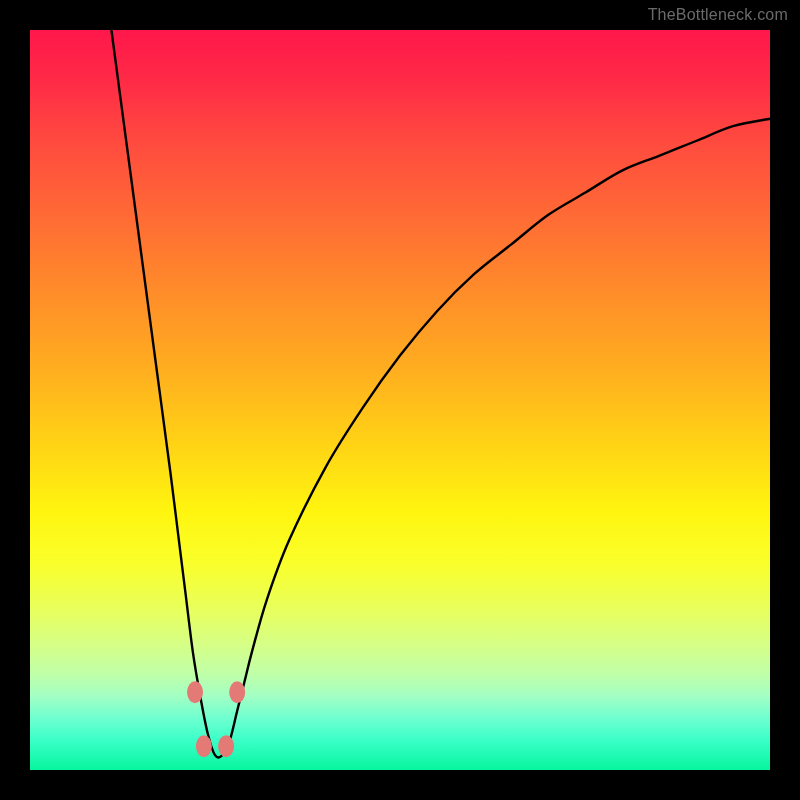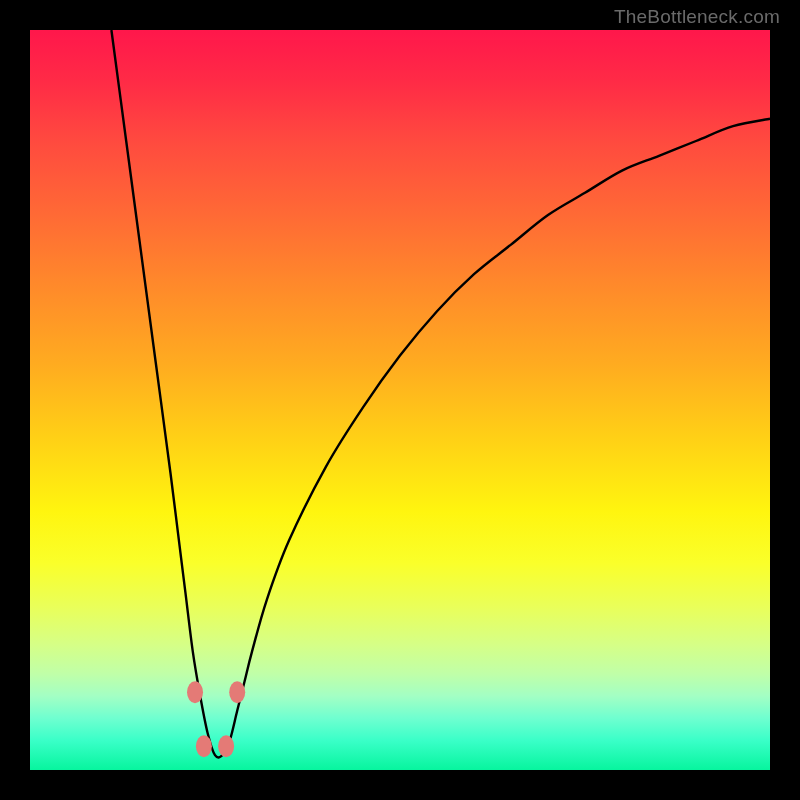--- a/index.html
+++ b/index.html
@@ -31,23 +31,23 @@
       #d6ff86 83%,
       #c0ffa8 87%,
       #a3ffc4 90%,
       #6fffd0 93%,
       #3affc8 96%,
       #07f59e 100%);
   }
   .watermark {
     position: absolute;
     top: 6px;
-    right: 20px;
+    right: 12px;
     color: #6a6a6a;
-    font-size: 19px;
+    font-size: 16px;
     font-weight: 500;
     letter-spacing: 0.2px;
     user-select: none;
   }
   svg.curve {
     position: absolute;
     left: 30px;
     top: 30px;
     width: 740px;
     height: 740px;

